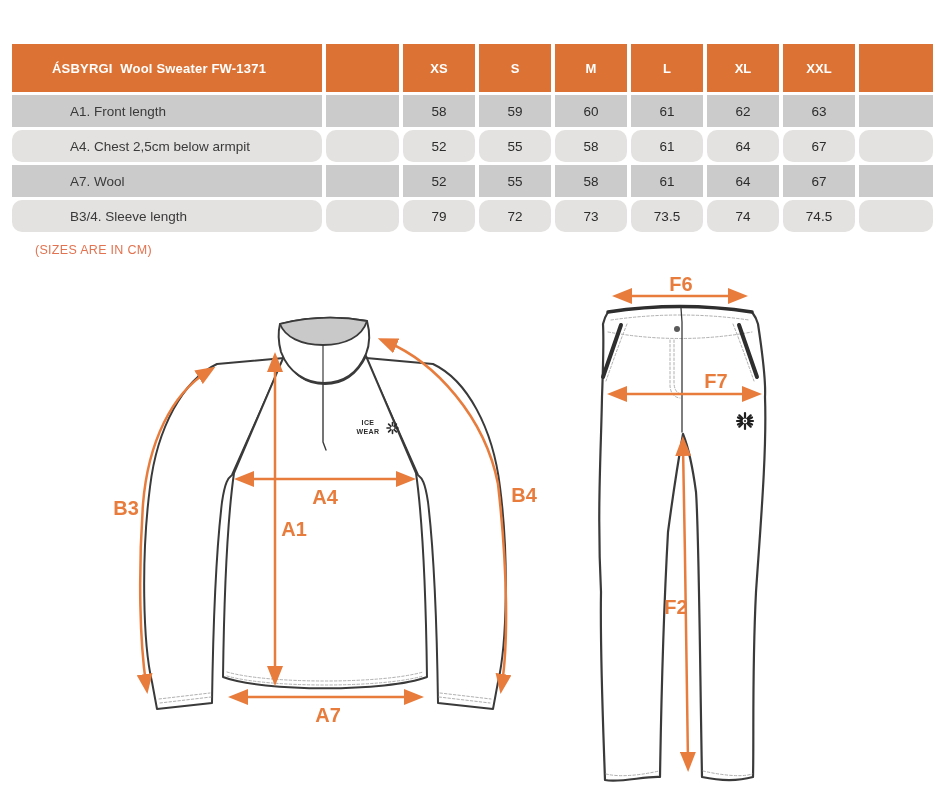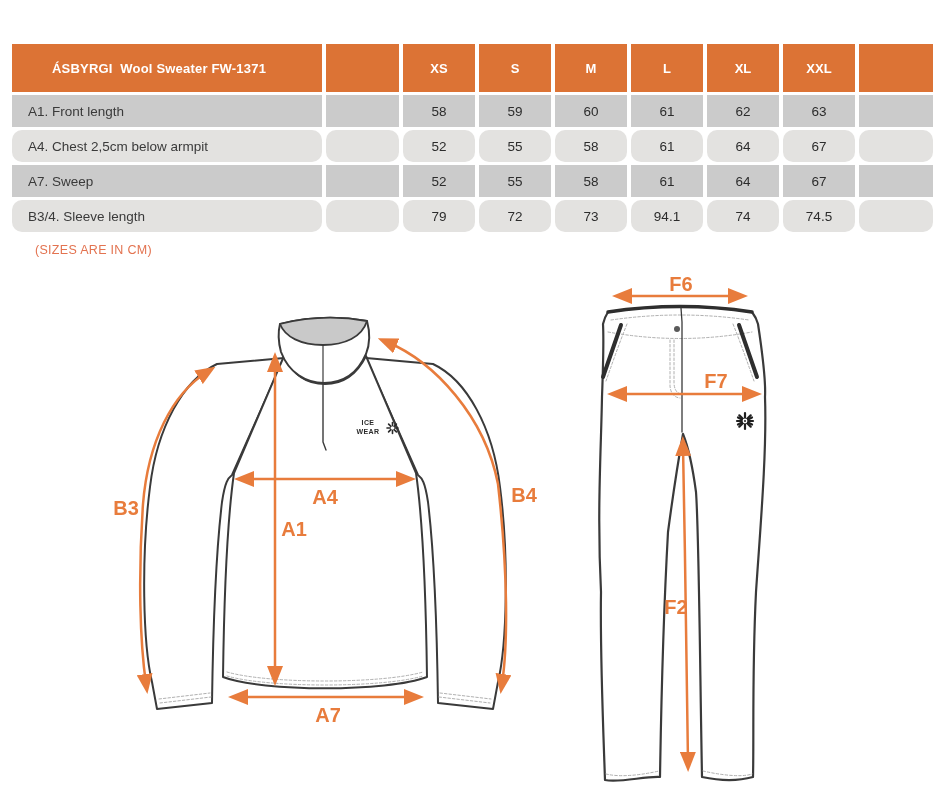--- a/index.html
+++ b/index.html
@@ -11,21 +11,21 @@
   .tbl {
     position:absolute; left:12px; top:12px;
     display:grid;
     grid-template-columns:310px 73px repeat(6,72px) 74px;
     grid-template-rows:48px repeat(4,32px);
     gap:3px 4px;
   }
   .cell { display:flex; align-items:center; justify-content:center; font-size:13.5px; color:#2c2c2c; }
   .hdr  { background:#DC7335; color:#ffffff; font-weight:bold; font-size:13px; }
   .title-cell { justify-content:flex-start; padding-left:40px; white-space:pre; letter-spacing:.2px; }
-  .label-cell { justify-content:flex-start; padding-left:16px; color:#3a3a3a; }
+  .label-cell { justify-content:flex-start; padding-left:58px; color:#3a3a3a; }
   .r-dark  { background:#CBCBCB; }
   .r-light { background:#E3E2E0;border-radius:10px; }
   
   .note {
     position:absolute; left:35px; top:211px;
     font-size:12.5px; color:#E37350; letter-spacing:.3px;
   }
   
   .diagram { position:absolute; left:0; top:0; width:946px; height:785px; }
   .diagram text.meas {
@@ -65,36 +65,36 @@
     <div class="cell r-light label-cell">A4. Chest 2,5cm below armpit</div>
     <div class="cell r-light"></div>
     <div class="cell r-light">52</div>
     <div class="cell r-light">55</div>
     <div class="cell r-light">58</div>
     <div class="cell r-light">61</div>
     <div class="cell r-light">64</div>
     <div class="cell r-light">67</div>
     <div class="cell r-light"></div>
 
-    <div class="cell r-dark label-cell">A7. Sweep</div>
+    <div class="cell r-dark label-cell">A7. Wool</div>
     <div class="cell r-dark"></div>
     <div class="cell r-dark">52</div>
     <div class="cell r-dark">55</div>
     <div class="cell r-dark">58</div>
     <div class="cell r-dark">61</div>
     <div class="cell r-dark">64</div>
     <div class="cell r-dark">67</div>
     <div class="cell r-dark"></div>
 
     <div class="cell r-light label-cell">B3/4. Sleeve length</div>
     <div class="cell r-light"></div>
     <div class="cell r-light">79</div>
     <div class="cell r-light">72</div>
     <div class="cell r-light">73</div>
-    <div class="cell r-light">94.1</div>
+    <div class="cell r-light">73.5</div>
     <div class="cell r-light">74</div>
     <div class="cell r-light">74.5</div>
     <div class="cell r-light"></div>
   </div>
 
   <div class="note">(SIZES ARE IN CM)</div>
 
   <svg class="diagram" viewBox="0 0 946 785">
     <defs>
       <marker id="mE" markerUnits="userSpaceOnUse" markerWidth="20" markerHeight="16" viewBox="0 0 10 8" refX="5" refY="4" orient="auto">

